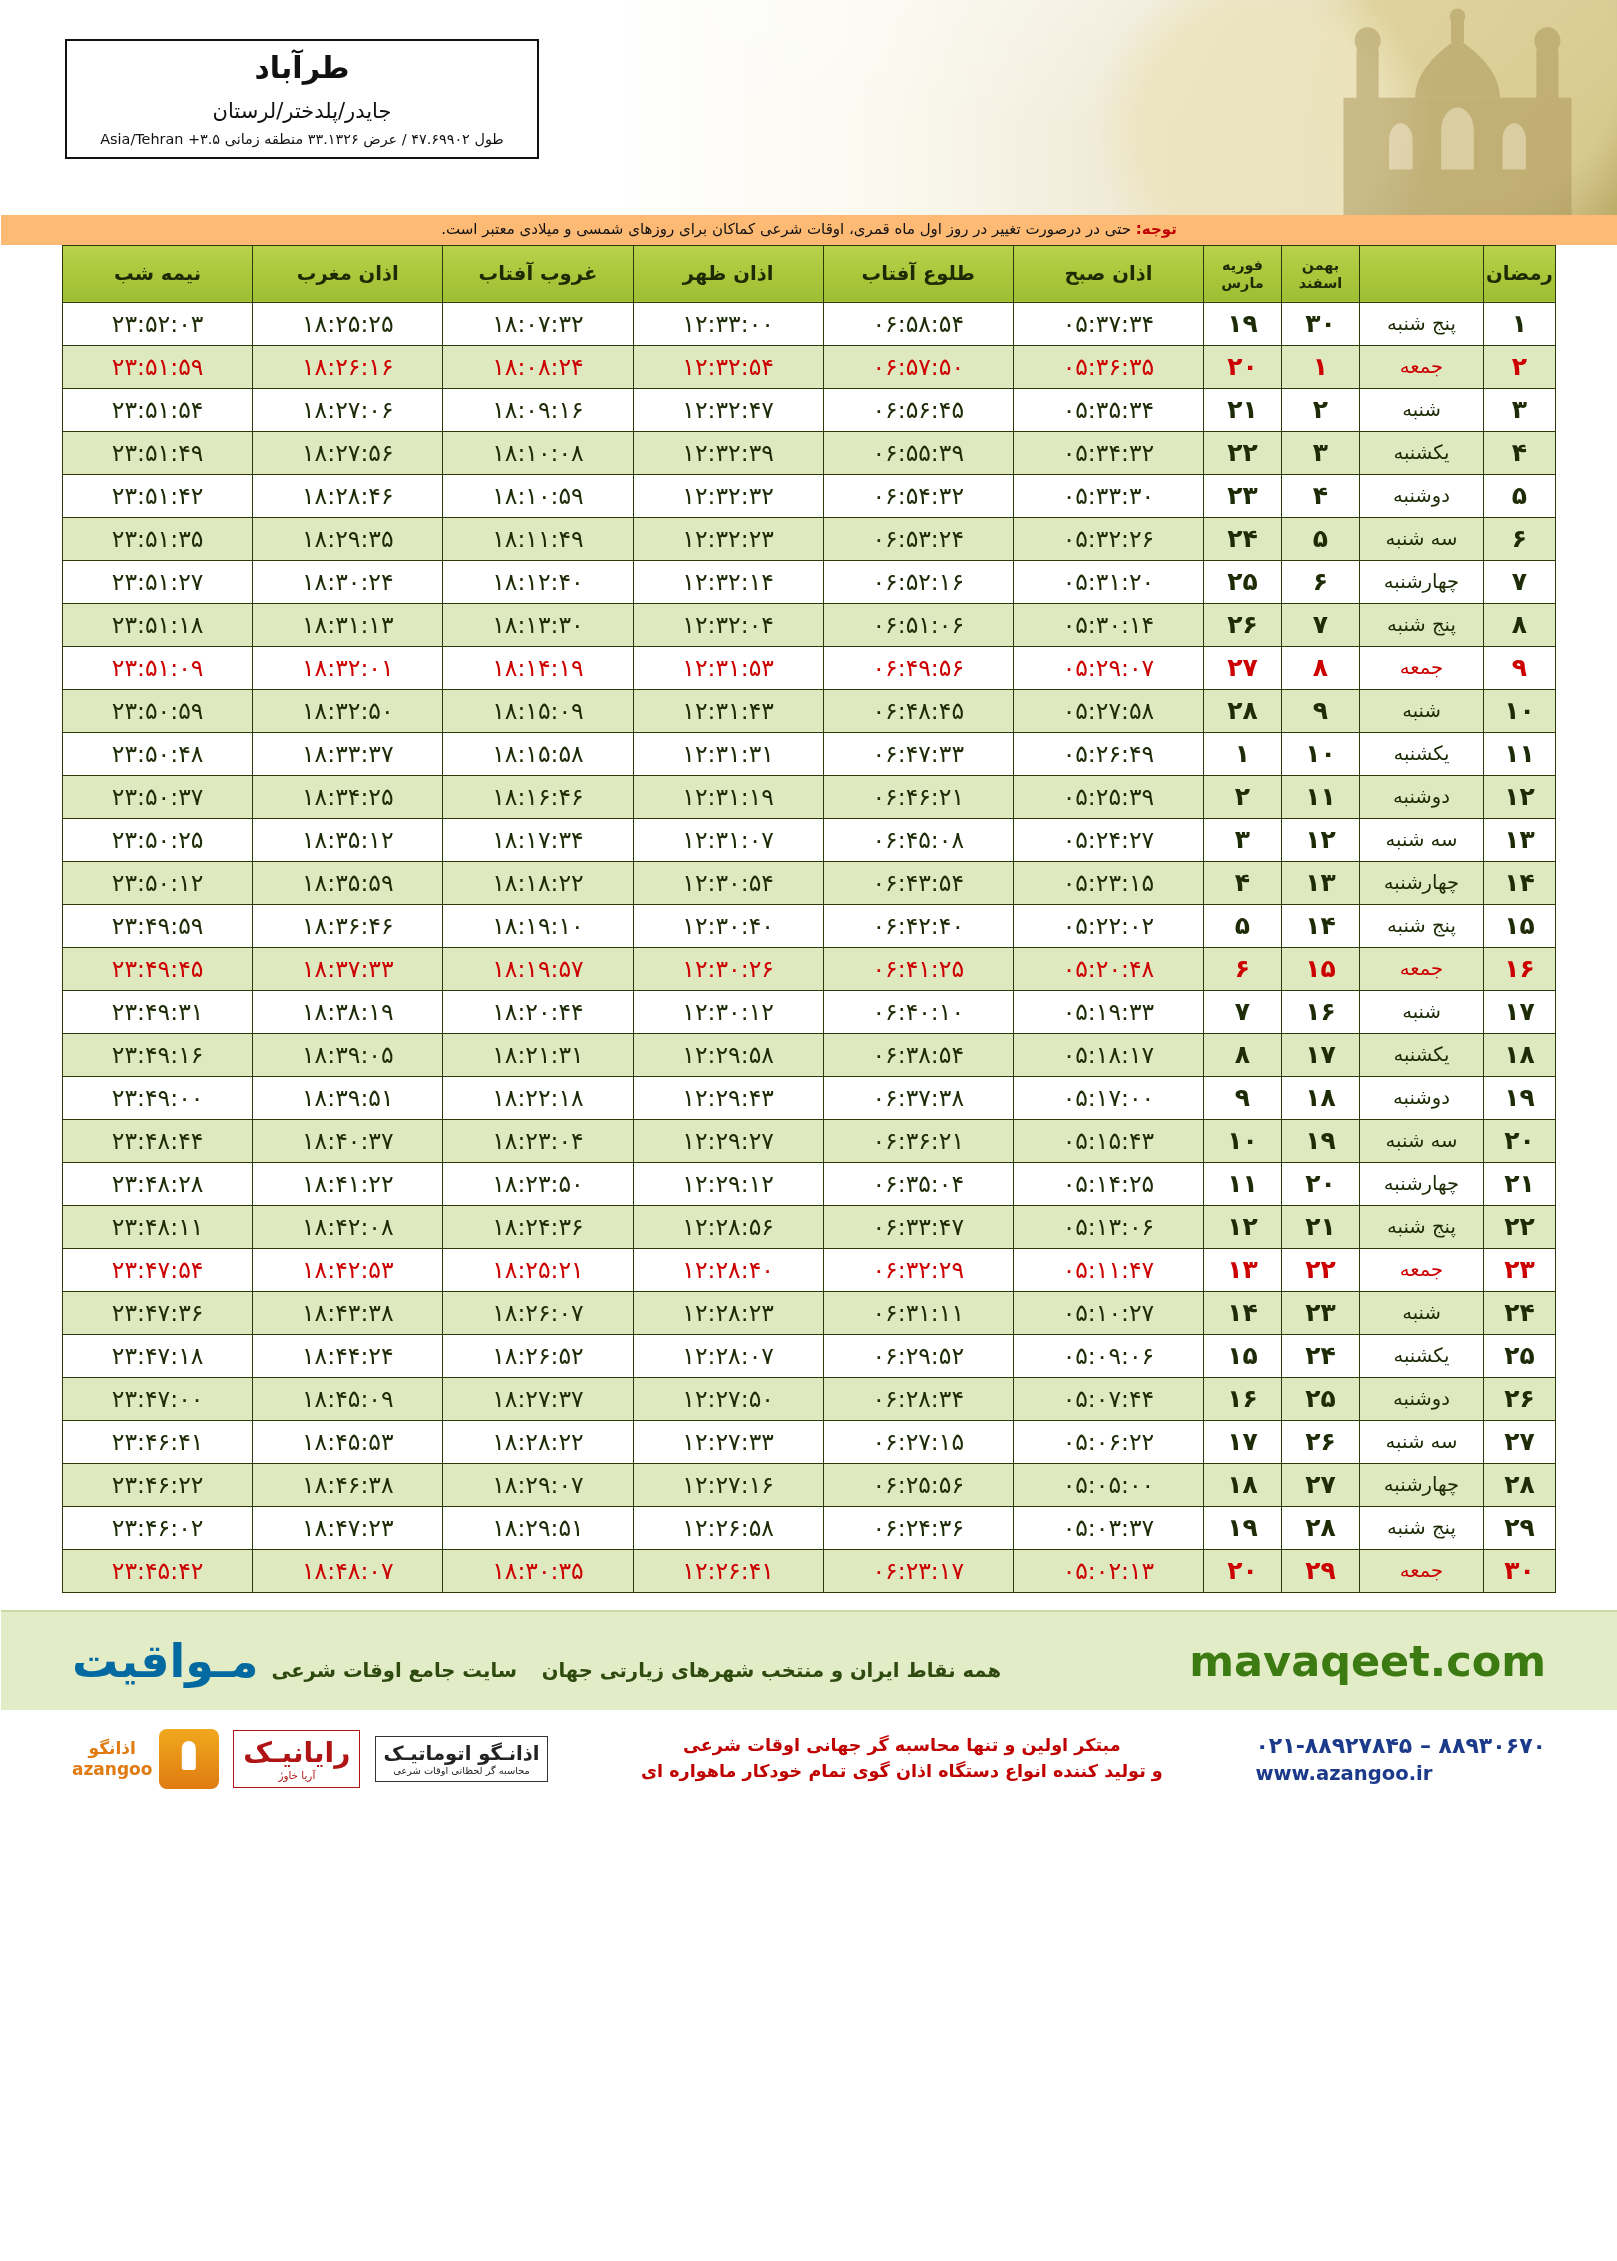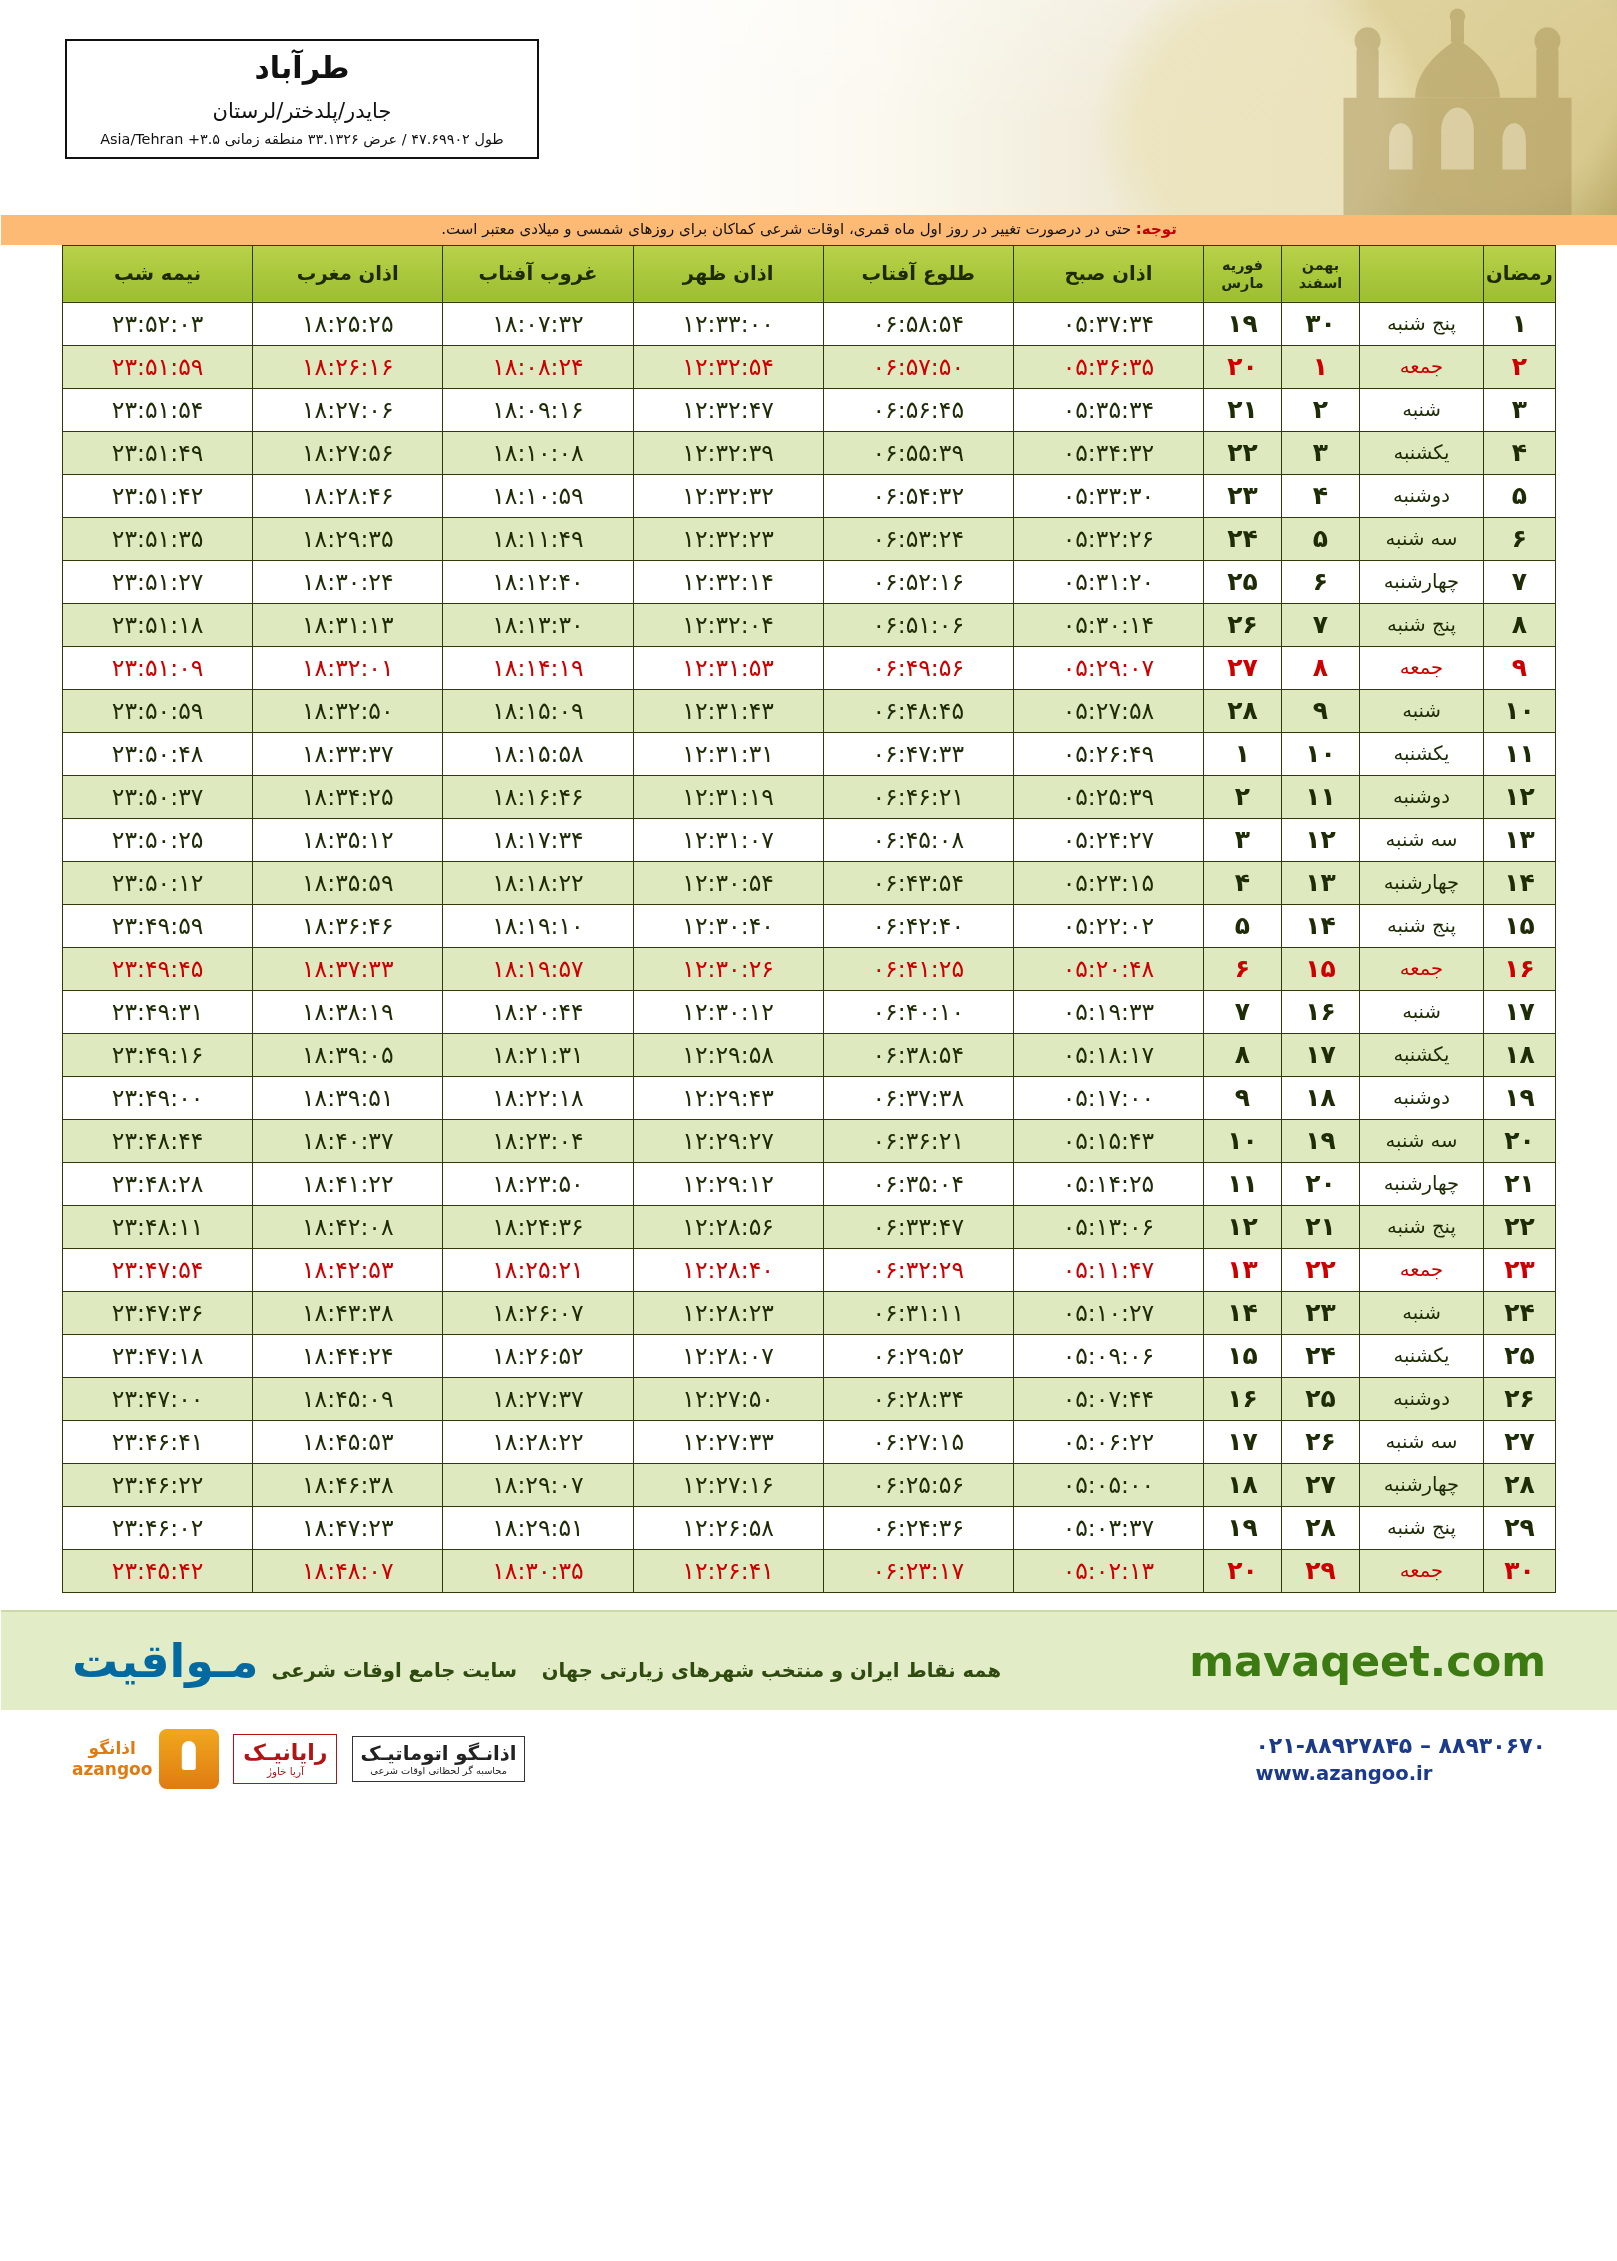--- a/index.html
+++ b/index.html
@@ -251,21 +251,21 @@
   }
   .logo-text{
     font-size:17px;font-weight:bold;color:#e07b12;line-height:1.2;text-align:center;
   }
   .logo-rayanic{
     border:1.3px solid #b01414;
     padding:5.2px 9px;
     text-align:center;
     color:#b01414;
   }
-  .logo-rayanic .big{font-size:22px;font-weight:bold;}
+  .logo-rayanic .big{font-size:28px;font-weight:bold;}
   .logo-rayanic .sm{font-size:10.4px;}
   .logo-azan{
     border:1.3px solid #333;
     padding:5.2px 7.8px;
     text-align:center;
     color:#222;
   }
   .logo-azan .big{font-size:19.6px;font-weight:bold;}
   .logo-azan .sm{font-size:9.8px;}
 </style>
@@ -714,20 +714,24 @@
         <span class="brand-tag">همه نقاط ایران و منتخب شهرهای زیارتی جهان</span>
         <span class="brand-tag">سایت جامع اوقات شرعی</span>
         <span class="brand-fa">مـواقیت</span>
       </div>
     </div>
     <div class="footer-white">
       <div class="phones">
         <div>۰۲۱-۸۸۹۲۷۸۴۵ – ۸۸۹۳۰۶۷۰</div>
         <div class="site">www.azangoo.ir</div>
       </div>
+      <div class="f-center">
+        <div>مبتکر اولین و تنها محاسبه گر جهانی اوقات شرعی</div>
+        <div>و تولید کننده انواع دستگاه اذان گوی تمام خودکار ماهواره ای</div>
+      </div>
       <div class="logos">
         <div class="logo-azan">
           <div class="big">اذانـگو اتوماتیـک</div>
           <div class="sm">محاسبه گر لحظاتی اوقات شرعی</div>
         </div>
         <div class="logo-rayanic">
           <div class="big">رایانیـک</div>
           <div class="sm">آریا خاورٰ</div>
         </div>
         <div class="logo-azangoo">

